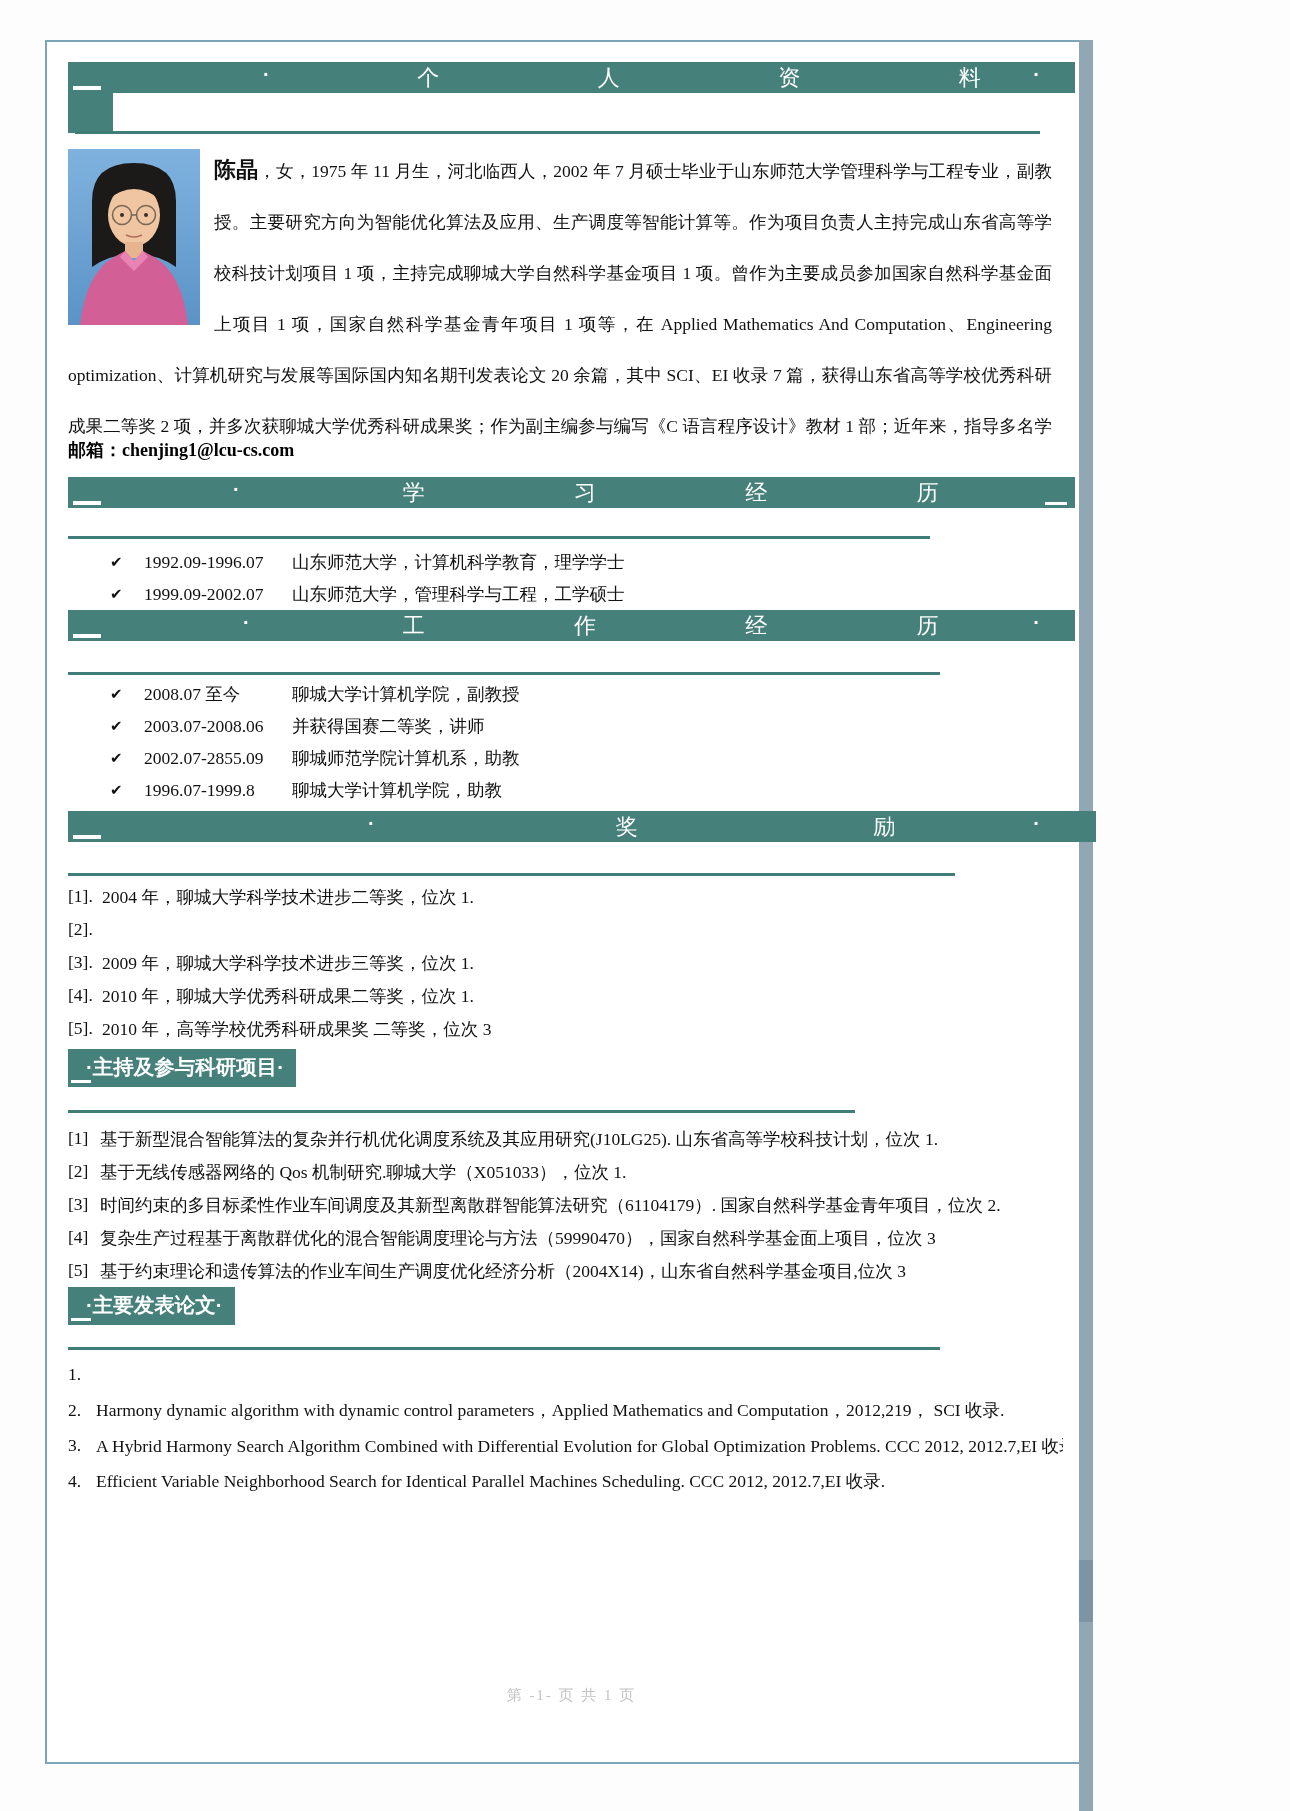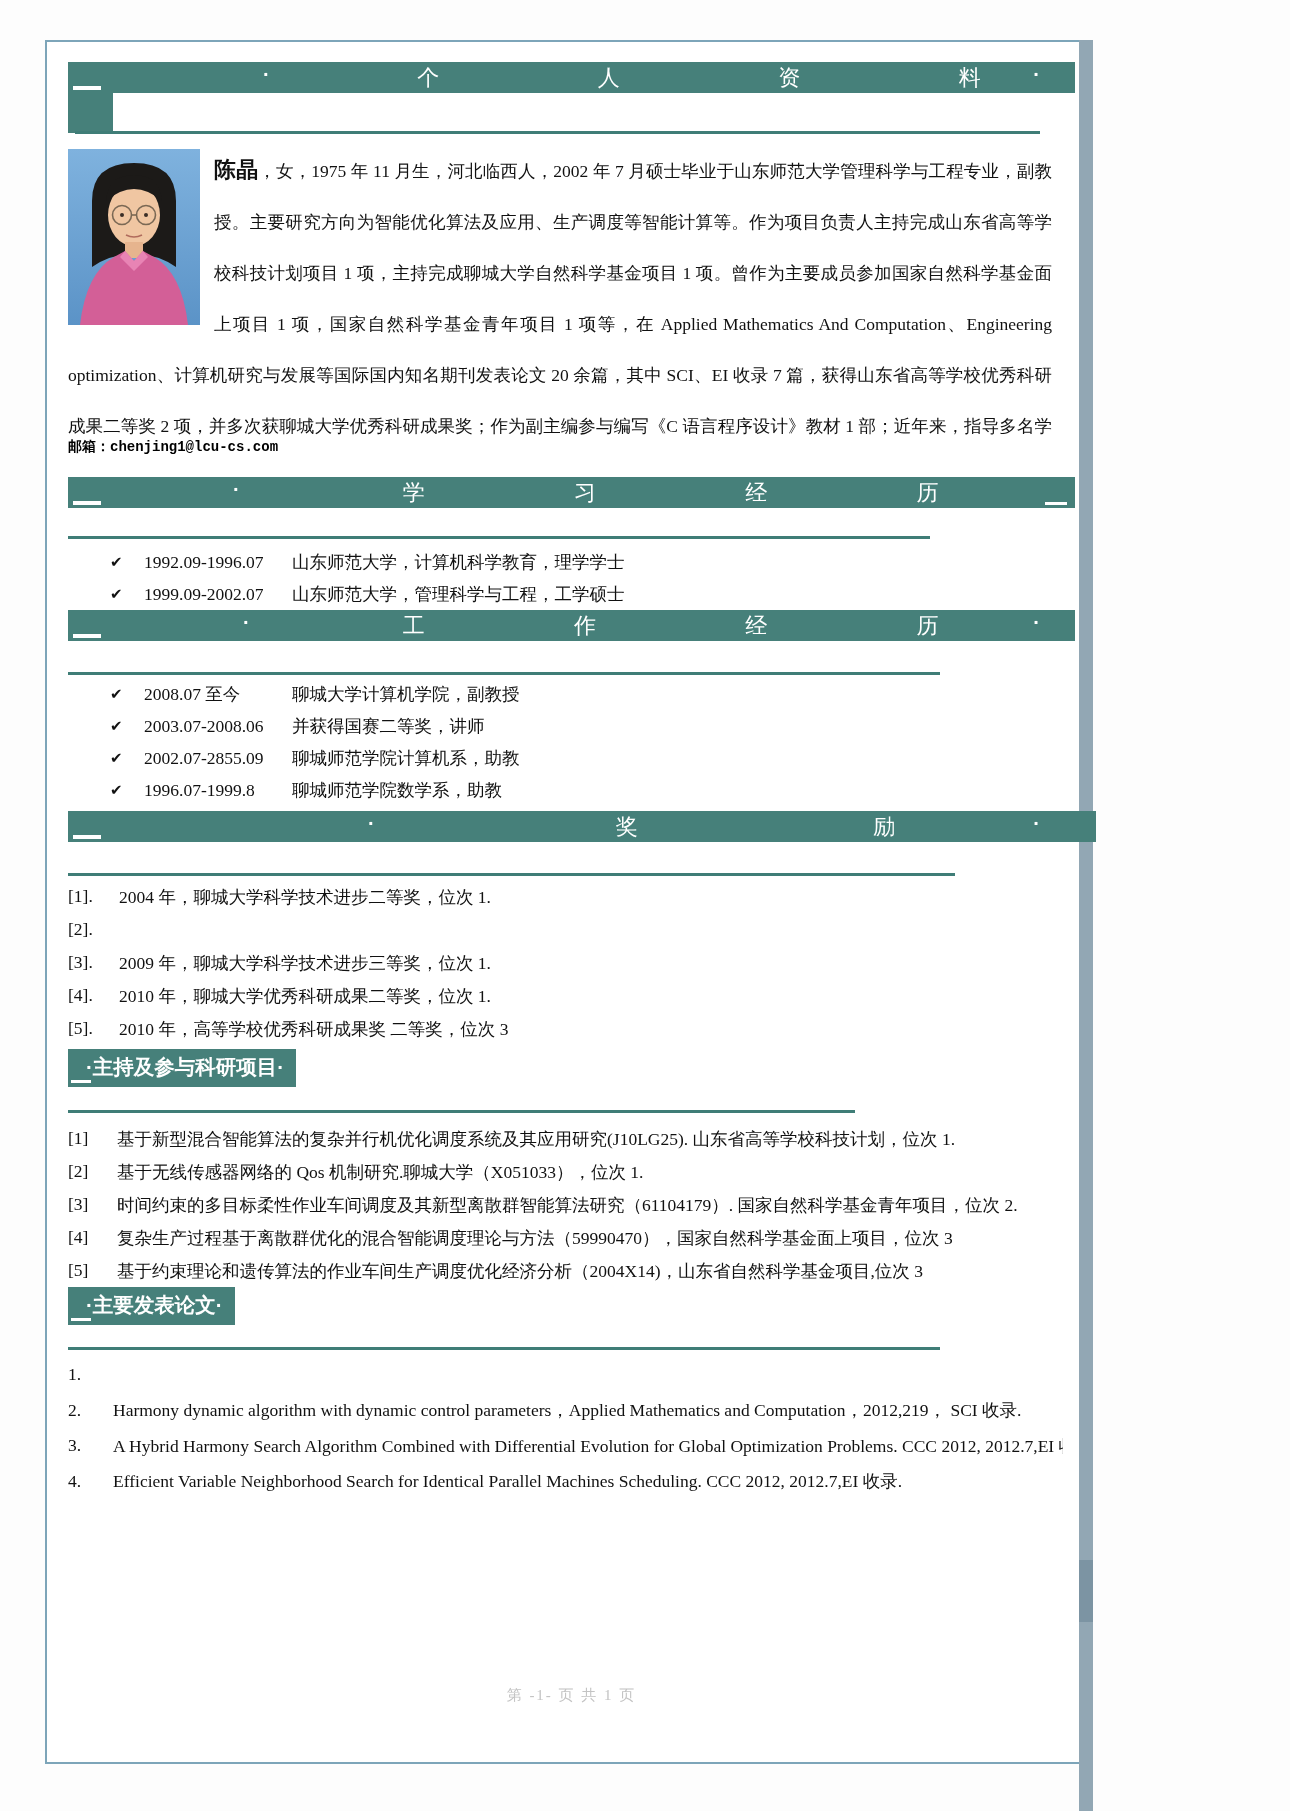--- a/index.html
+++ b/index.html
@@ -33,34 +33,34 @@
   .l3{top:672px;width:872px}
   .l4{top:873px;width:887px}
   .l5{top:1110px;width:787px}
   .l6{top:1347px;width:872px}
   
   .bio{position:absolute;left:68px;top:144px;width:984px;height:296px;overflow:hidden;
        font-size:17.5px;line-height:51px;text-align:justify;}
   .photo{float:left;width:132px;height:176px;margin:5px 14px 10px 0;}
   .name{font-family:"Liberation Sans","DejaVu Sans",sans-serif;font-weight:bold;font-size:22px;}
   .email-line{position:absolute;left:68px;top:438px;
-              font-family:Liberation Mono, monospace;
-              font-weight:bold;font-size:14px;color:#000;z-index:1;}
+              font-family:Liberation Serif, serif;
+              font-weight:bold;font-size:18px;color:#000;z-index:1;}
   
   .list{position:absolute;left:68px;width:995px;font-size:17.5px;}
   .edu-list{top:546px}.work-list{top:678px}
   .crow{display:flex;align-items:center;height:32px;}
   .check{margin-left:42px;width:34px;font-family:"DejaVu Sans",sans-serif;font-size:15px;}
   .period{width:148px;}
   .detail{flex:1;}
   
   .awards-list{top:880px}
   .nrow{display:flex;height:33px;align-items:center;}
   .nlabel{width:34px;}
-  .ntext{flex:1;white-space:nowrap;overflow:hidden;margin-left:17px;}
+  .ntext{flex:1;white-space:nowrap;overflow:hidden;}
   .proj-list{top:1122px}
   .proj-list .nlabel{width:32px;}
   .papers-list{top:1357px}
   .papers-list .nrow{height:35.5px;}
   .papers-list .nlabel{width:28px;}
   
   .sec-box{position:absolute;left:68px;background:#46807a;color:#fff;z-index:1;
            font-family:"Liberation Sans","DejaVu Sans",sans-serif;font-weight:bold;
            font-size:20.5px;padding:4px 12px 6px 18px;}
   .sec-box::after{content:"";position:absolute;left:3px;bottom:4px;width:20px;height:3px;background:#fff;}
@@ -188,21 +188,21 @@
 
       <div class="crow">
         <span class="check">✔</span>
         <span class="period">2002.07-2855.09</span>
         <span class="detail">聊城师范学院计算机系，助教</span>
       </div>
 
       <div class="crow">
         <span class="check">✔</span>
         <span class="period">1996.07-1999.8</span>
-        <span class="detail">聊城师范学院数学系，助教</span>
+        <span class="detail">聊城大学计算机学院，助教</span>
       </div>
     </div>
 
   <div class="banner b4">
     <span class="u-l"></span>
     <span class="b-dot d-l">·</span>
     <span class="b-chars">
 
     <span class="b-char">奖</span>
         <span class="b-char">励</span>

